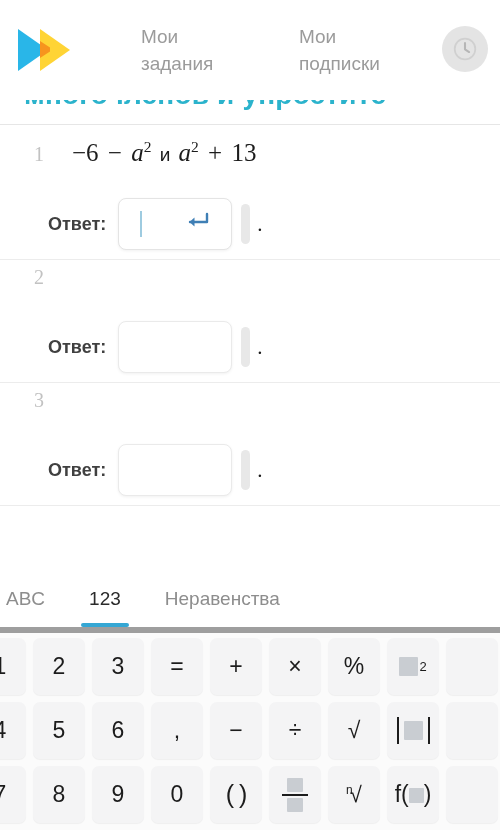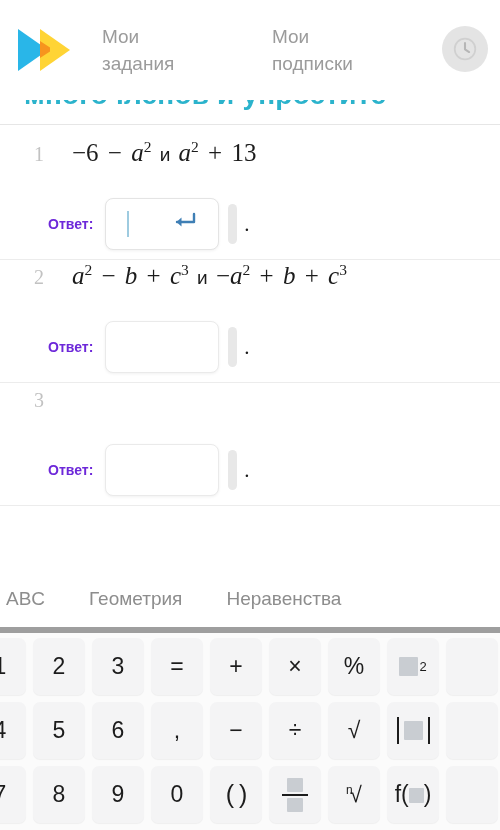--- a/index.html
+++ b/index.html
@@ -57,22 +57,22 @@
     top: 17px;
     width: 10px;
     height: 17px;
     background: #f7941e;
     clip-path: polygon(0 0, 100% 38%, 100% 62%, 0 100%);
   }
 
   .nav {
     display: flex;
     align-items: flex-start;
-    margin-left: 18px;
-    gap: 60px;
+    margin-left: 57px;
+    gap: 48px;
   }
   .nav-item {
     color: #9b9b9b;
     font-size: 19px;
     line-height: 27px;
     width: 110px;
     cursor: pointer;
     white-space: pre-line;
   }
 
@@ -158,23 +158,23 @@
   }
   .task-expr .op { padding: 0 3px; }
 
   .answer-row {
     display: flex;
     align-items: center;
     padding-left: 48px;
     height: 62px;
   }
   .answer-label {
-    font-size: 14px;
+    font-size: 18px;
     font-weight: 700;
-    color: #6d28d9;
+    color: #404040;
     margin-right: 12px;
   }
   .answer-box {
     width: 114px;
     height: 52px;
     border: 1px solid #eaeaea;
     border-radius: 8px;
     background: #ffffff;
     box-shadow: 0 1px 3px rgba(0,0,0,0.06);
     display: flex;
@@ -391,21 +391,20 @@
       <div class="handle-bar"></div>
       <span class="period">.</span>
     </div>
   </div>
 
   <div class="task-sep"></div>
 
   <div class="task">
     <div class="task-line">
       <span class="task-num">2</span>
-      <span class="task-expr"><i>a</i><sup>2</sup> <span class="op">−</span> <i>b</i> <span class="op">+</span> <i>c</i><sup>3</sup> <span class="conj">и</span> −<i>a</i><sup>2</sup> <span class="op">+</span> <i>b</i> <span class="op">+</span> <i>c</i><sup>3</sup></span>
     </div>
     <div class="answer-row">
       <span class="answer-label">Ответ:</span>
       <div class="answer-box">
         
         
       </div>
       <div class="handle-bar"></div>
       <span class="period">.</span>
     </div>
@@ -427,21 +426,21 @@
       <span class="period">.</span>
     </div>
   </div>
 
   <div class="task-sep"></div>
 </div>
 
 <div class="kb">
   <div class="kb-tabs">
     <div class="kb-tab">ABC</div>
-    <div class="kb-tab">Геометрия</div>
+    <div class="kb-tab active">123</div>
     <div class="kb-tab">Неравенства</div>
   </div>
 
   <div class="kb-divider"></div>
 
   <div class="kb-rows">
     <div class="kb-row">
       <div class="key">1</div>
       <div class="key">2</div>
       <div class="key">3</div>

